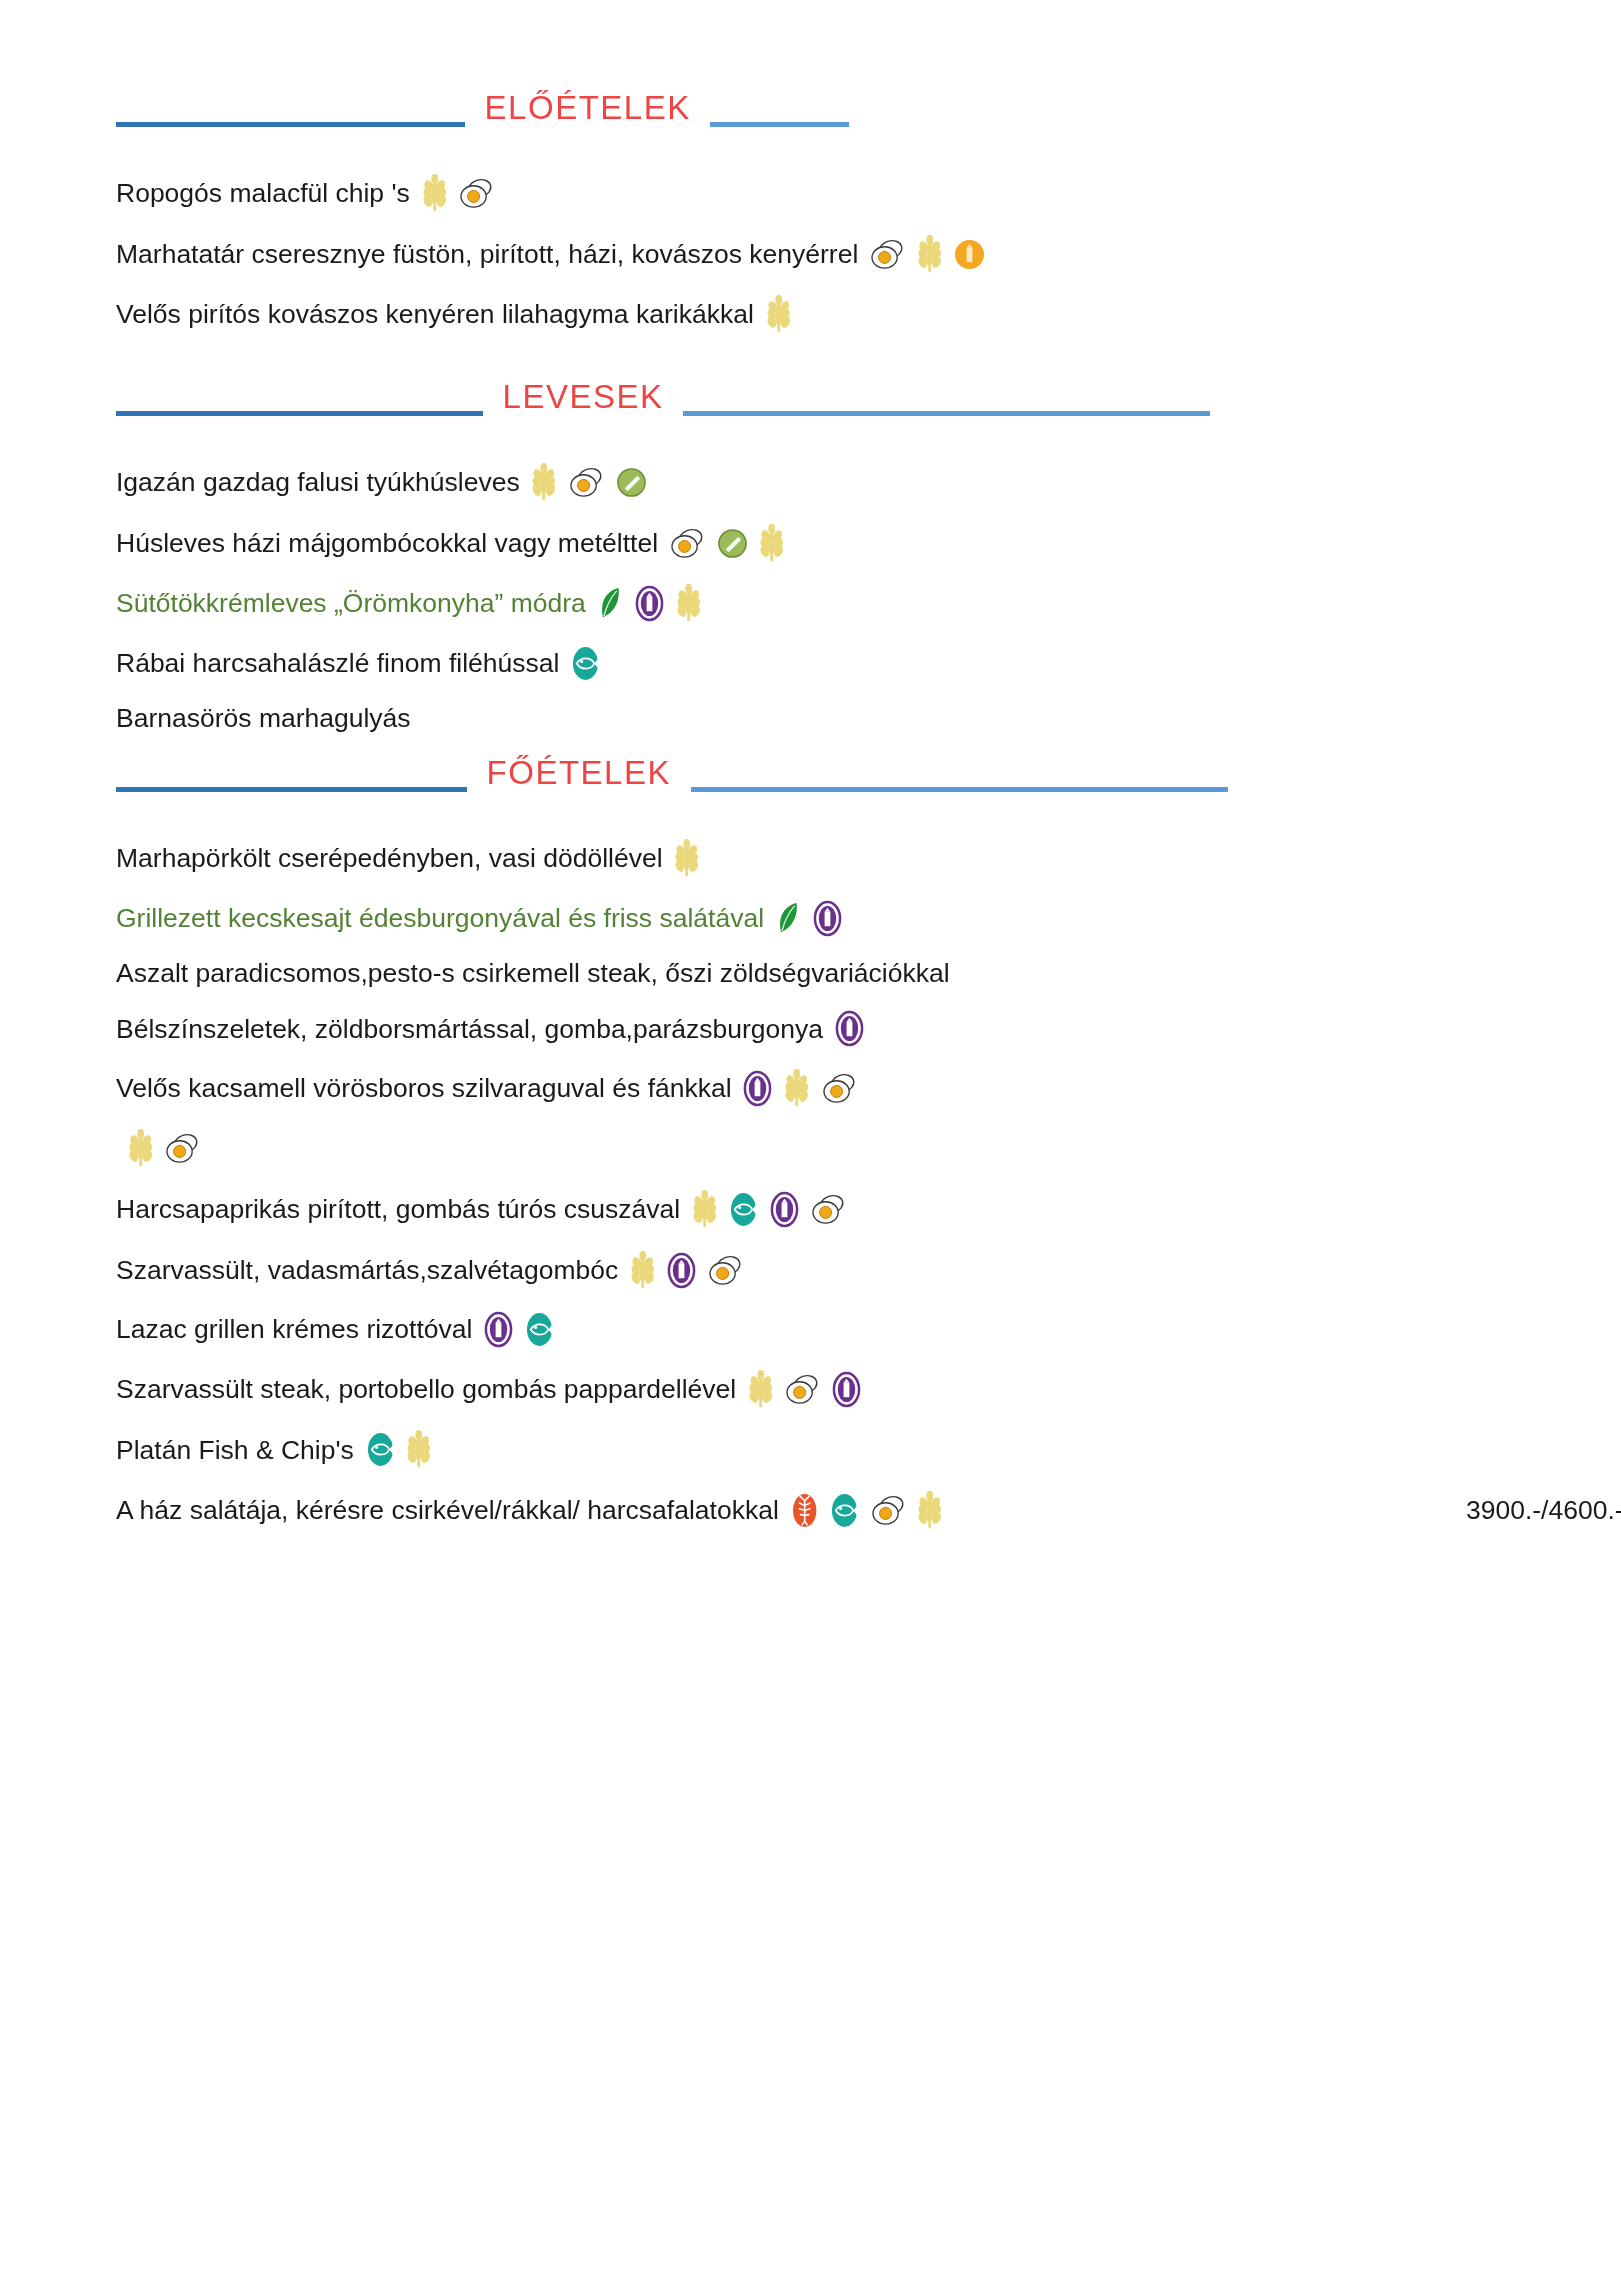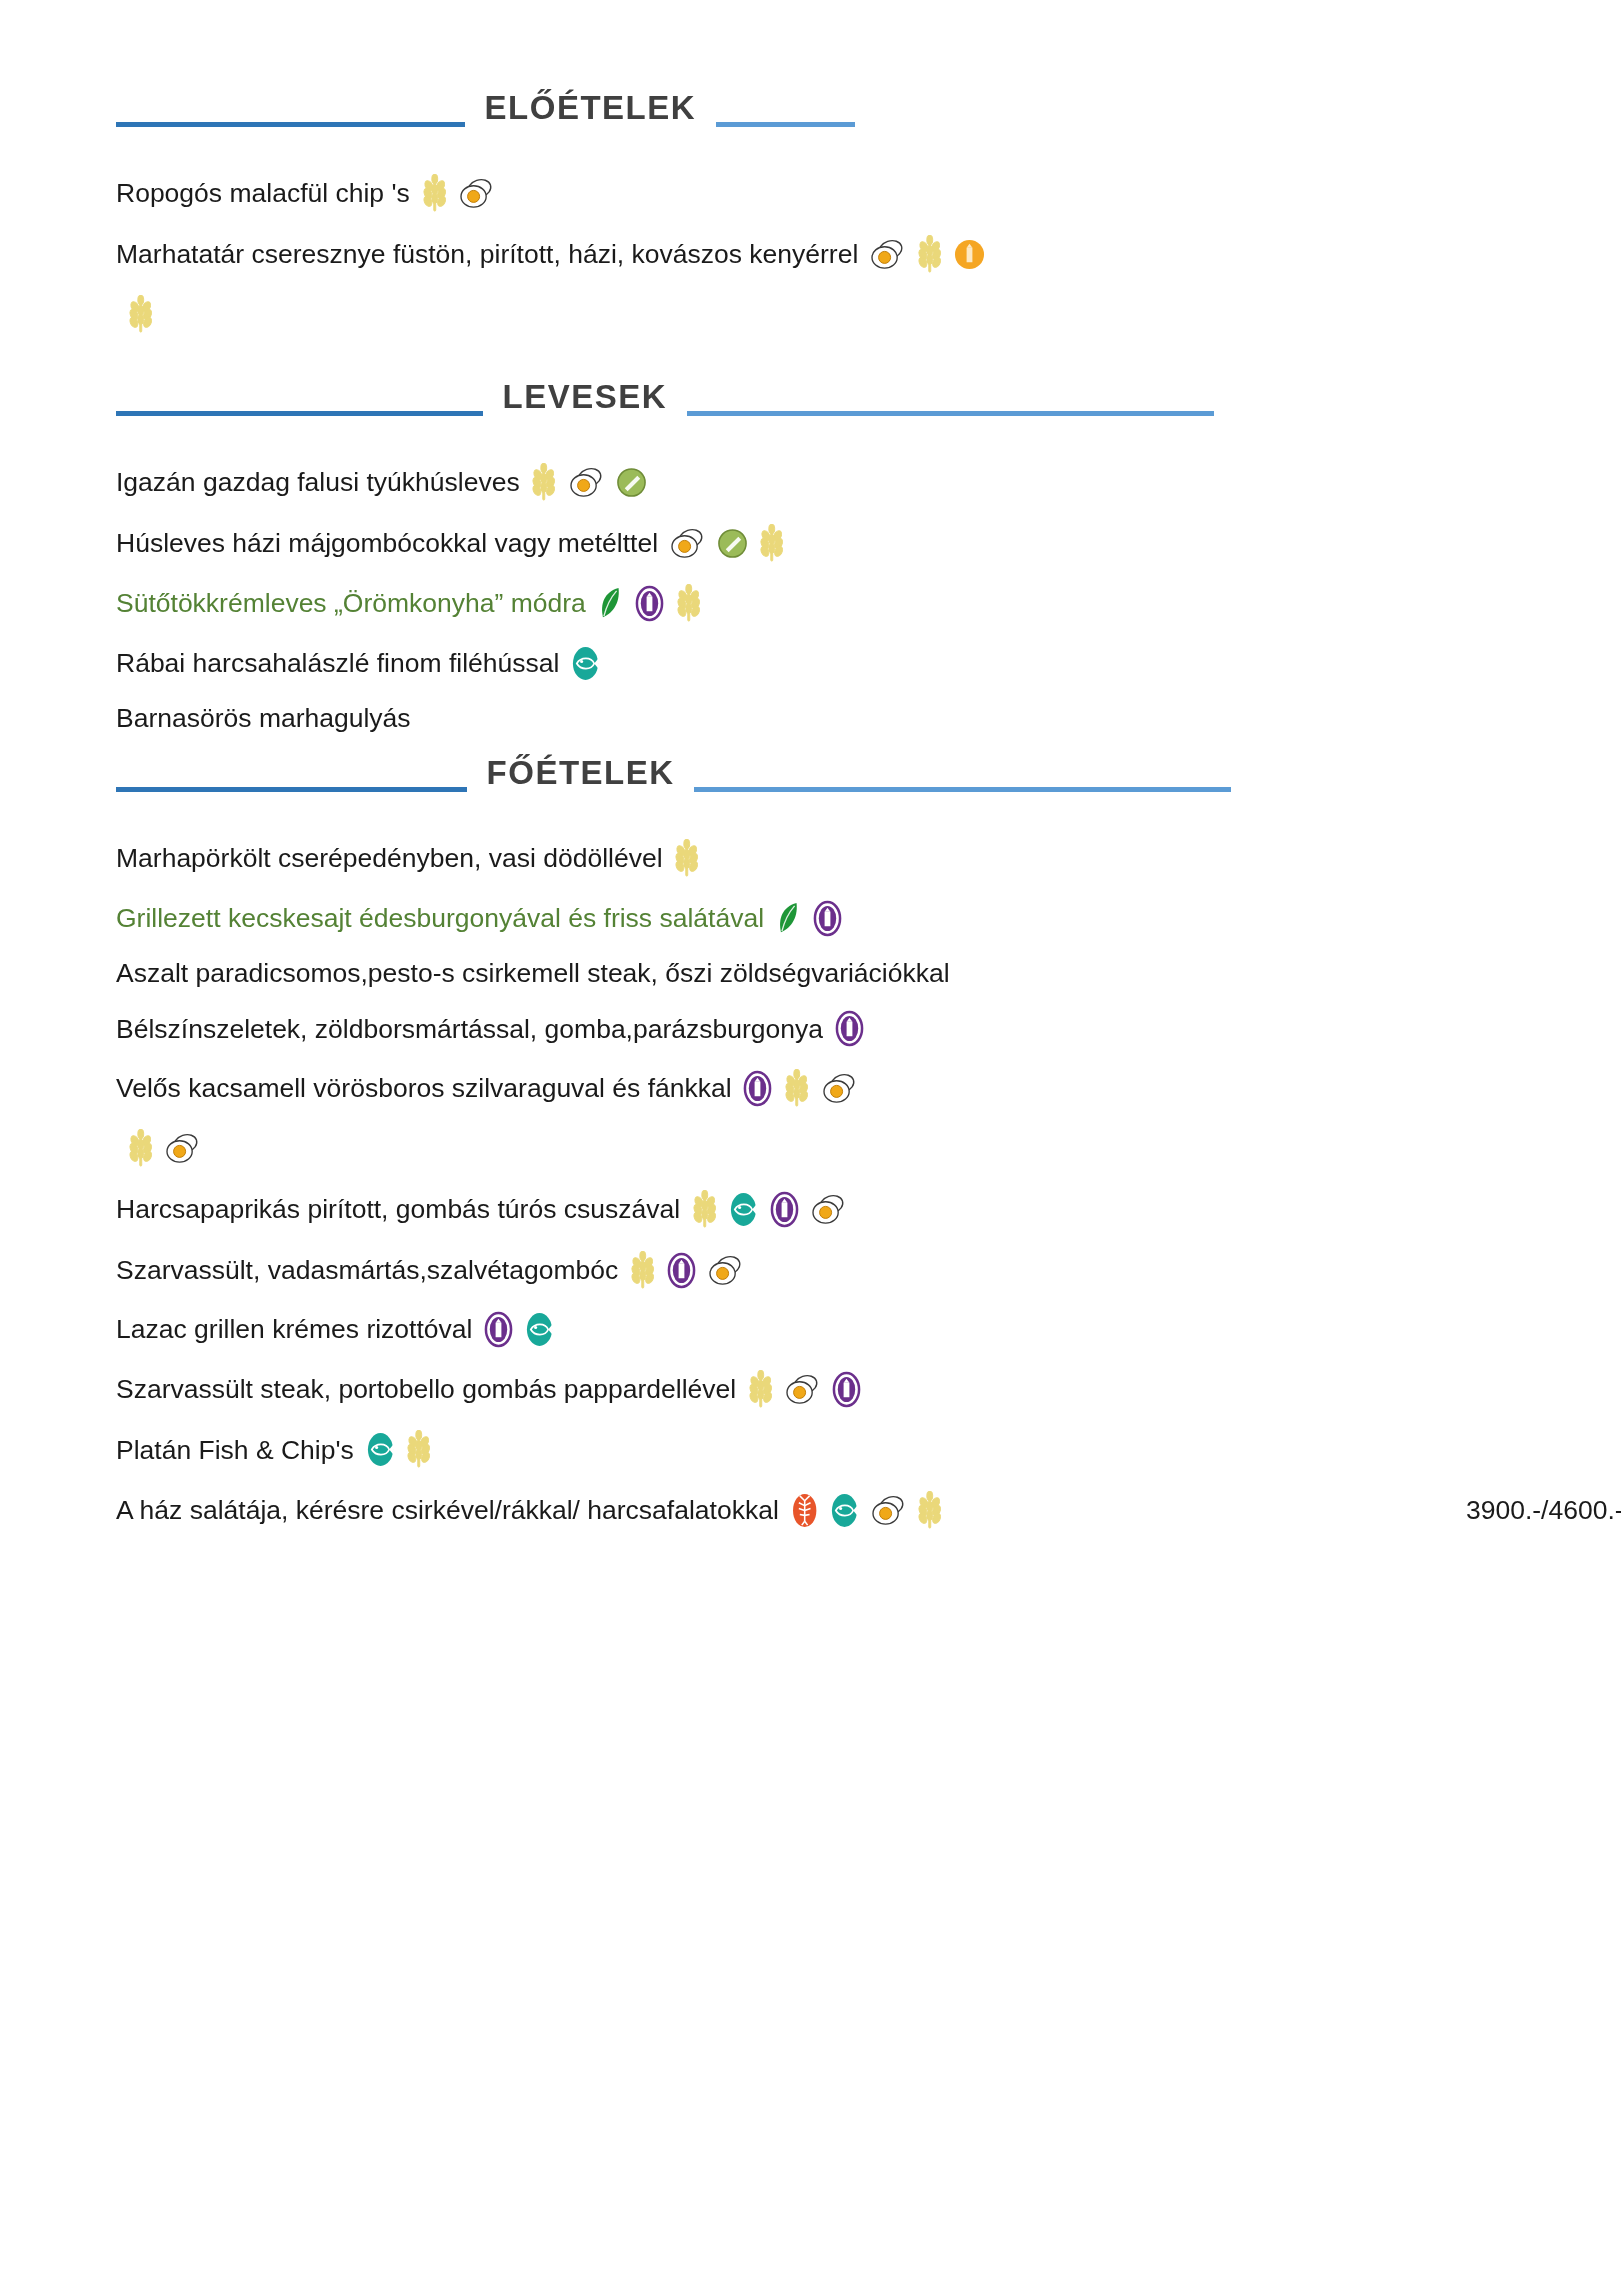--- a/index.html
+++ b/index.html
@@ -33,23 +33,23 @@
     height: 4.9px;
     background: #2e75b6;
     flex: 0 0 auto;
     align-self: flex-end;
     margin-bottom: 11.8px;
   }
   .section-header .rule.light {
     background: #5b9bd5;
   }
   .section-title {
-    color: #404040;
+    color: #ef4444;
     font-size: 33px;
-    font-weight: bold;
+    font-weight: normal;
     letter-spacing: 1.5px;
     white-space: nowrap;
     padding: 0 19.6px;
     line-height: 1;
     flex: 0 0 auto;
   }
   .spacer { flex: 1 1 auto; }
 
   
   .items {
@@ -161,20 +161,21 @@
         <circle cx="16" cy="16" r="15" fill="#f5a623"></circle>
         <path d="M13 9 L19 9 L19 24 L13 24 Z" fill="#fde9c4"></path>
         <path d="M13 9 L16 5 L19 9 Z" fill="#fde9c4"></path>
       </svg>
           </span>
         </span>
         <span class="dots"></span>
         <span class="item-price" style="width: 206px;">6990.- Ft</span>
       </div>
       <div class="item-row" style="margin-bottom: 21.6px;">
+        <span class="item-name">Velős pirítós kovászos kenyéren lilahagyma karikákkal</span>
         <span class="icons">
           <span class="ic">
             <svg width="25.5" height="39" viewBox="0 0 26 40">
         <g fill="#ead87a" stroke="#ead87a" stroke-width="1">
           <rect x="12" y="8" width="2" height="30" rx="1"></rect>
           <ellipse cx="13" cy="5" rx="3" ry="5"></ellipse>
           <ellipse cx="7" cy="12" rx="3.6" ry="5.5" transform="rotate(-28 7 12)"></ellipse>
           <ellipse cx="19" cy="12" rx="3.6" ry="5.5" transform="rotate(28 19 12)"></ellipse>
           <ellipse cx="6" cy="20" rx="3.6" ry="5.5" transform="rotate(-28 6 20)"></ellipse>
           <ellipse cx="20" cy="20" rx="3.6" ry="5.5" transform="rotate(28 20 20)"></ellipse>

